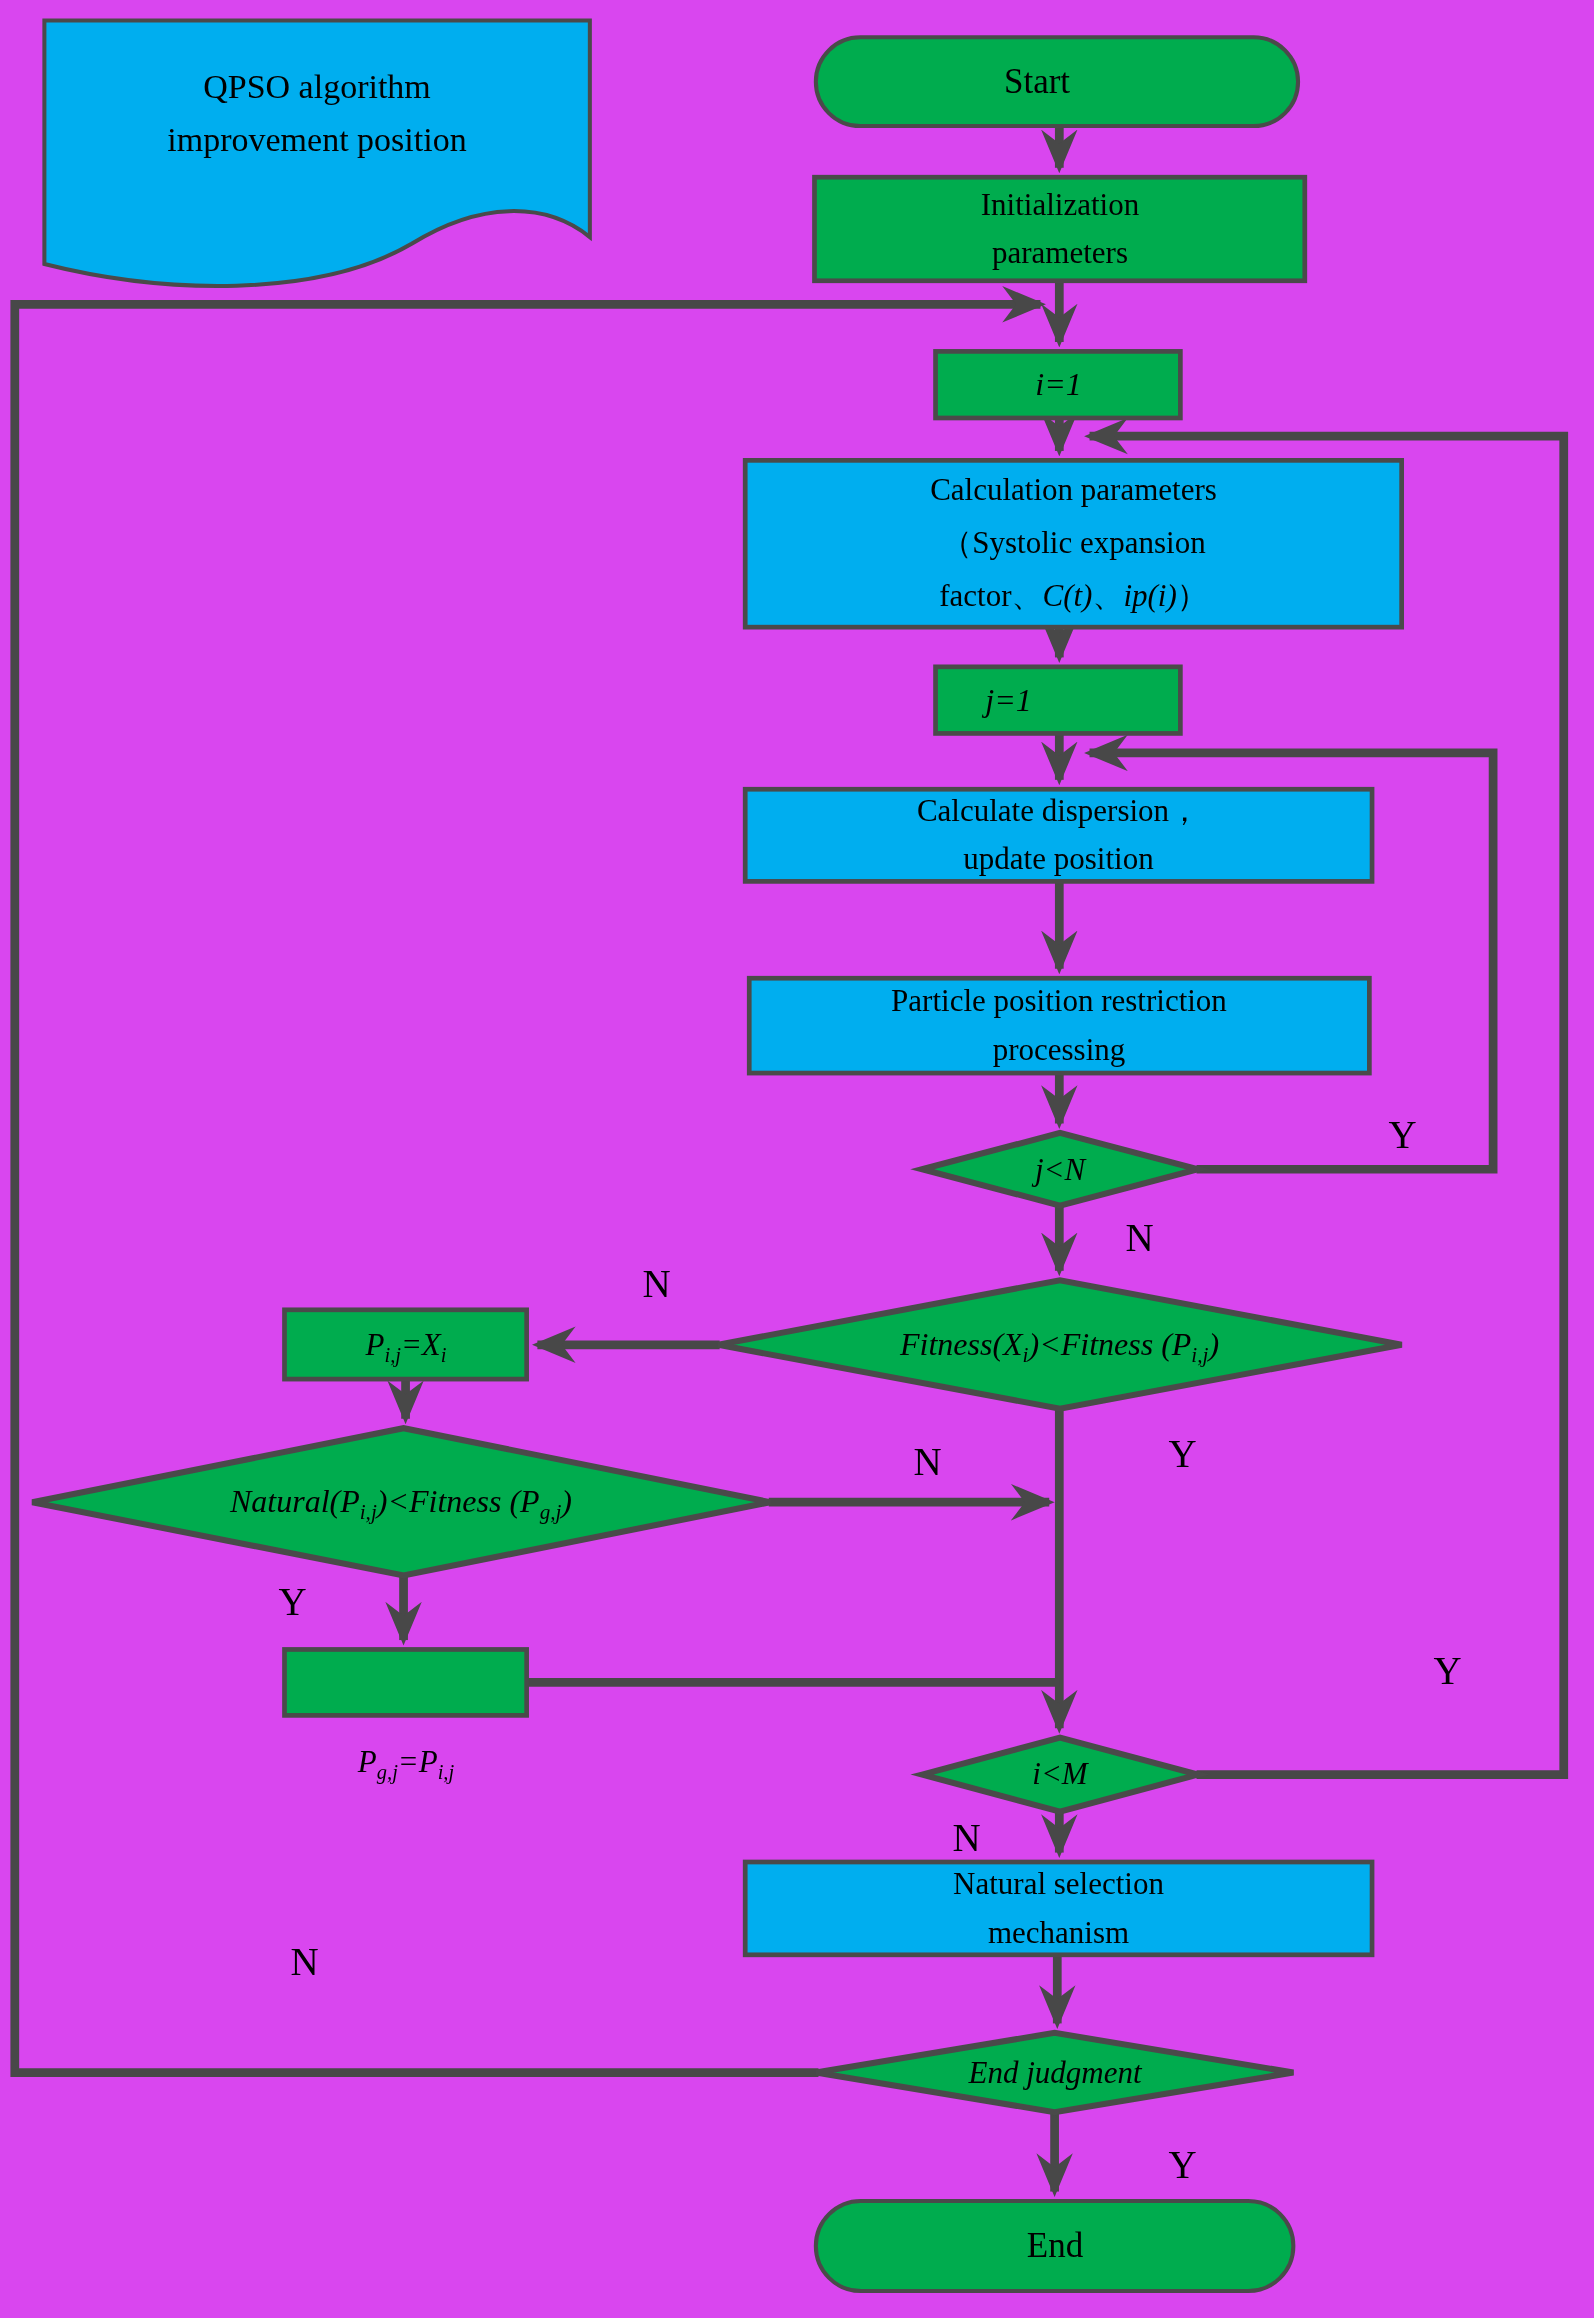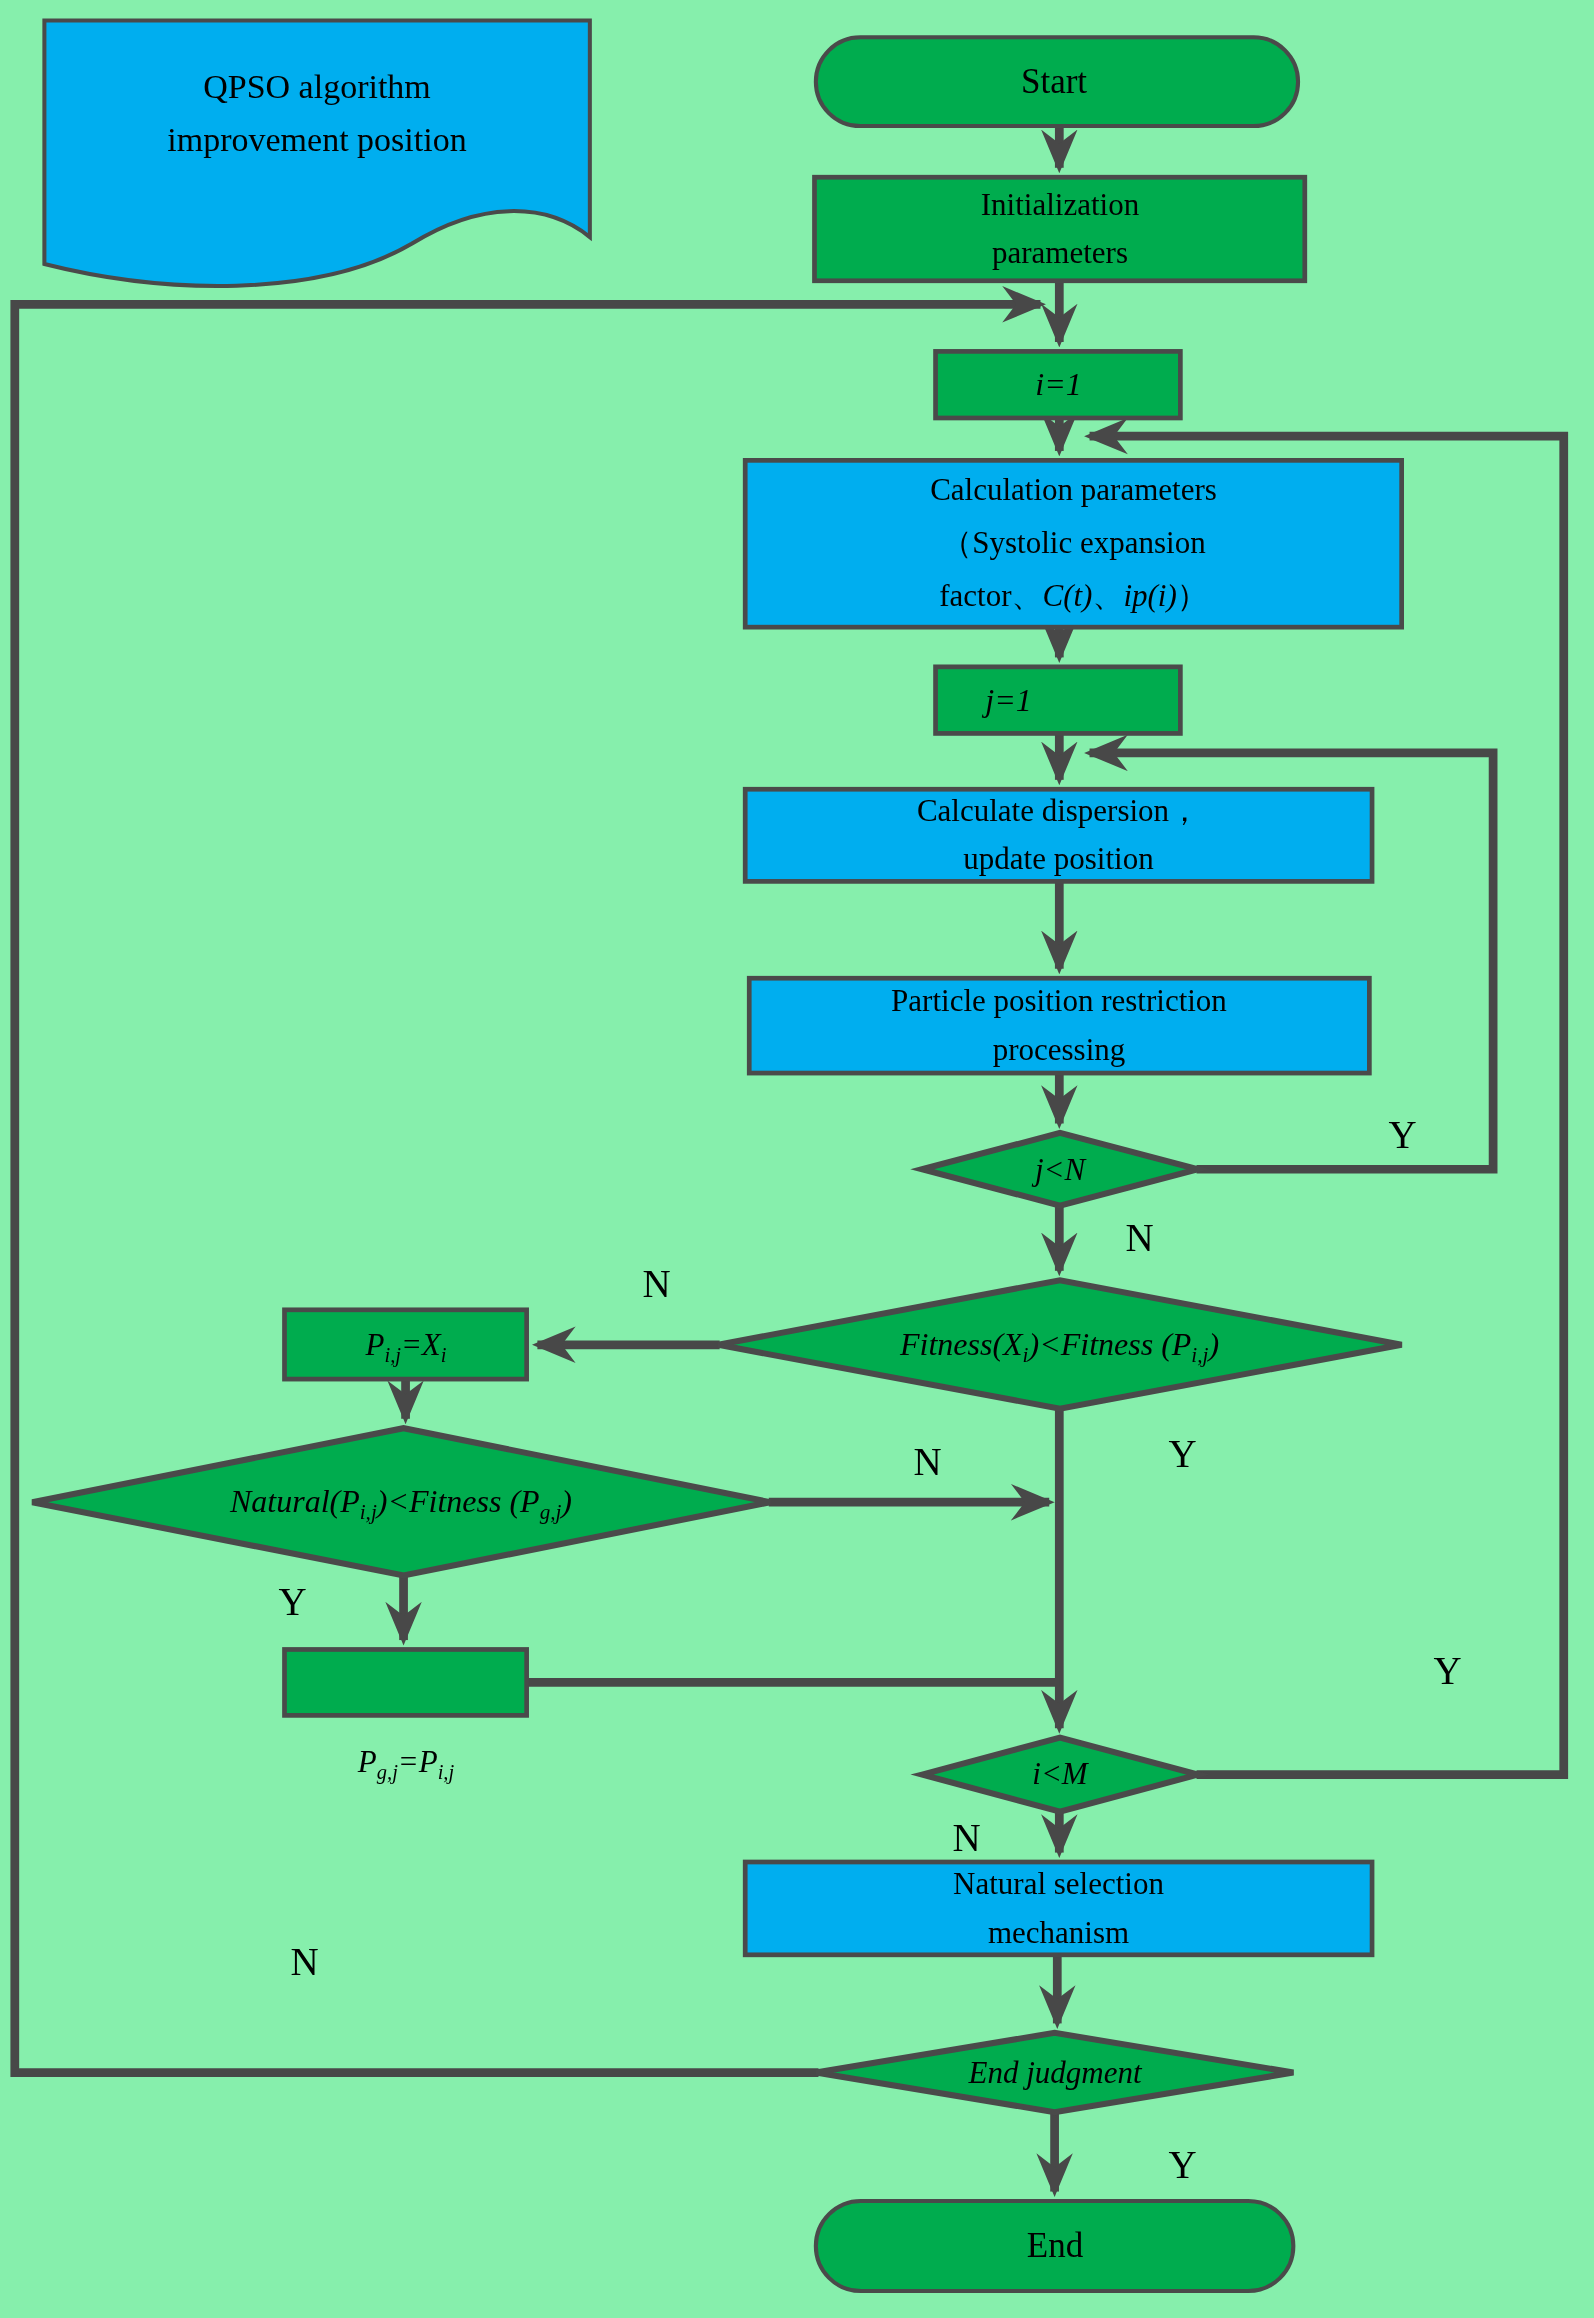--- a/index.html
+++ b/index.html
@@ -1,16 +1,16 @@
 <!DOCTYPE html>
 <html style="font-size:10.8px"><head>
 <meta charset="utf-8">
 <style>
   html,body{margin:0;padding:0;background:#ffffff;width:1594px;height:2319px;}
-  .canvas{position:relative;width:1594px;height:2319px;background:#86efac;overflow:hidden;
+  .canvas{position:relative;width:1594px;height:2319px;background:#d946ef;overflow:hidden;
           font-family:"Liberation Serif",serif;}
   svg{position:absolute;left:0;top:0;}
   .conn{fill:none;stroke:#484848;stroke-width:13;}
   .rect{stroke:#4a4a4a;stroke-width:7;}
   .oval{stroke:#4a4a4a;stroke-width:6;}
   .diamond{stroke:#4a4a4a;stroke-width:9;}
   .flagshape{stroke:#4a4a4a;stroke-width:6;}
   .lbl{position:absolute;display:flex;align-items:center;justify-content:center;
        text-align:center;color:#000;font-family:"Liberation Serif",serif;}
   .lbl .txt{display:block;}
@@ -77,21 +77,21 @@
     <polygon class="diamond" points="1213,3081 1568,3022 1923,3081 1568,3140" fill="#00AC4E"></polygon>
   </svg>
 
   <div class="lbl ml" style="left:44px;top:40px;width:546px;height:148px;font-size:34px;">
     <div class="txt">
       <div>QPSO algorithm</div>
       <div>improvement position</div>
     </div>
   </div>
 
-  <div class="lbl" style="left:813px;top:37px;width:482px;height:89px;font-size:35px;">
+  <div class="lbl" style="left:796px;top:37px;width:482px;height:89px;font-size:35px;">
     <div class="txt">Start</div>
   </div>
 
   <div class="lbl ml" style="left:815px;top:177px;width:490px;height:104px;font-size:31px;">
     <div class="txt">
       <div>Initialization</div>
       <div>parameters</div>
     </div>
   </div>
 

